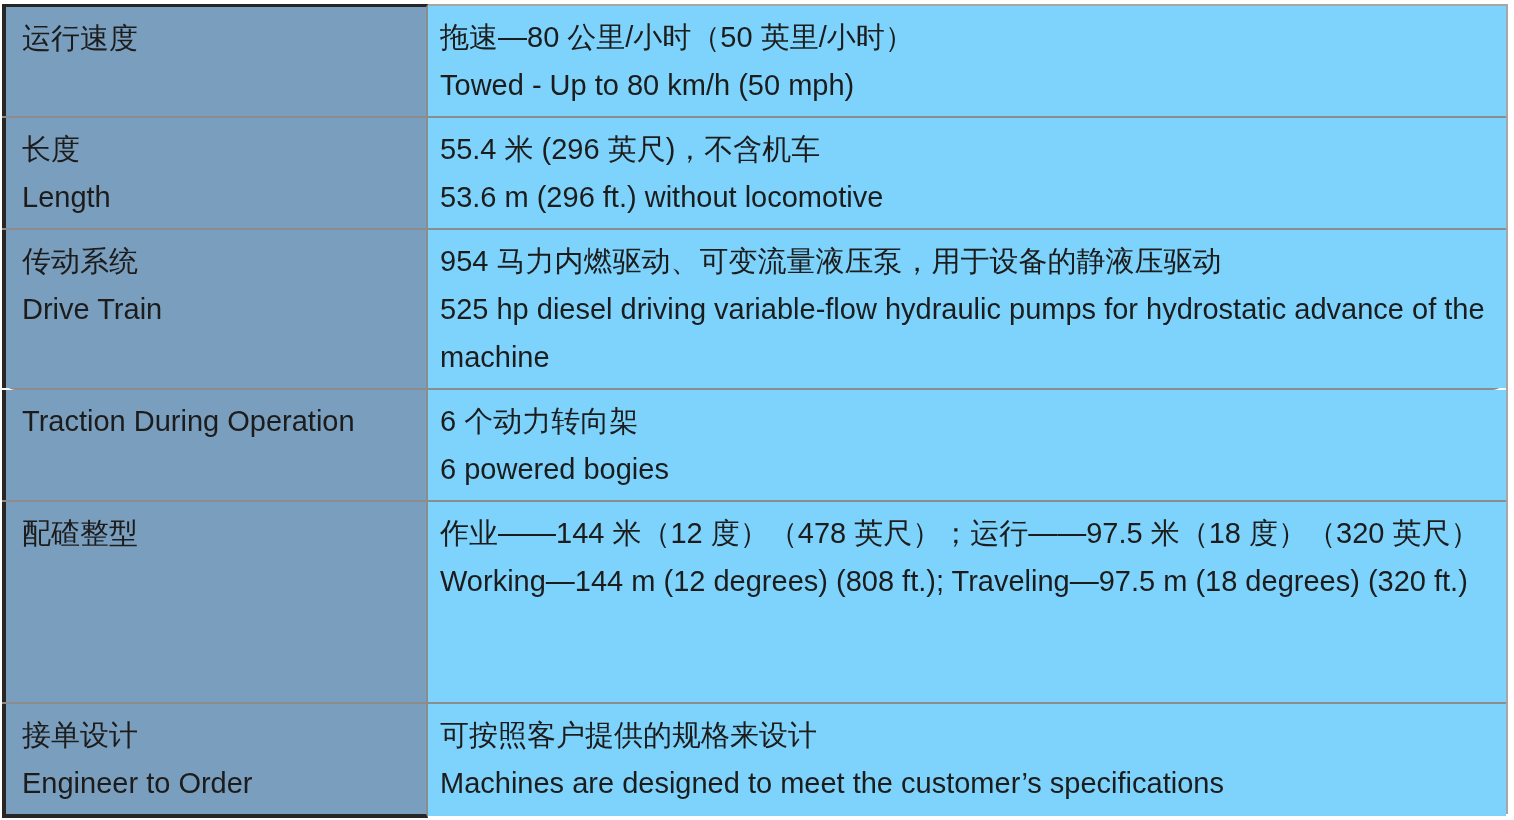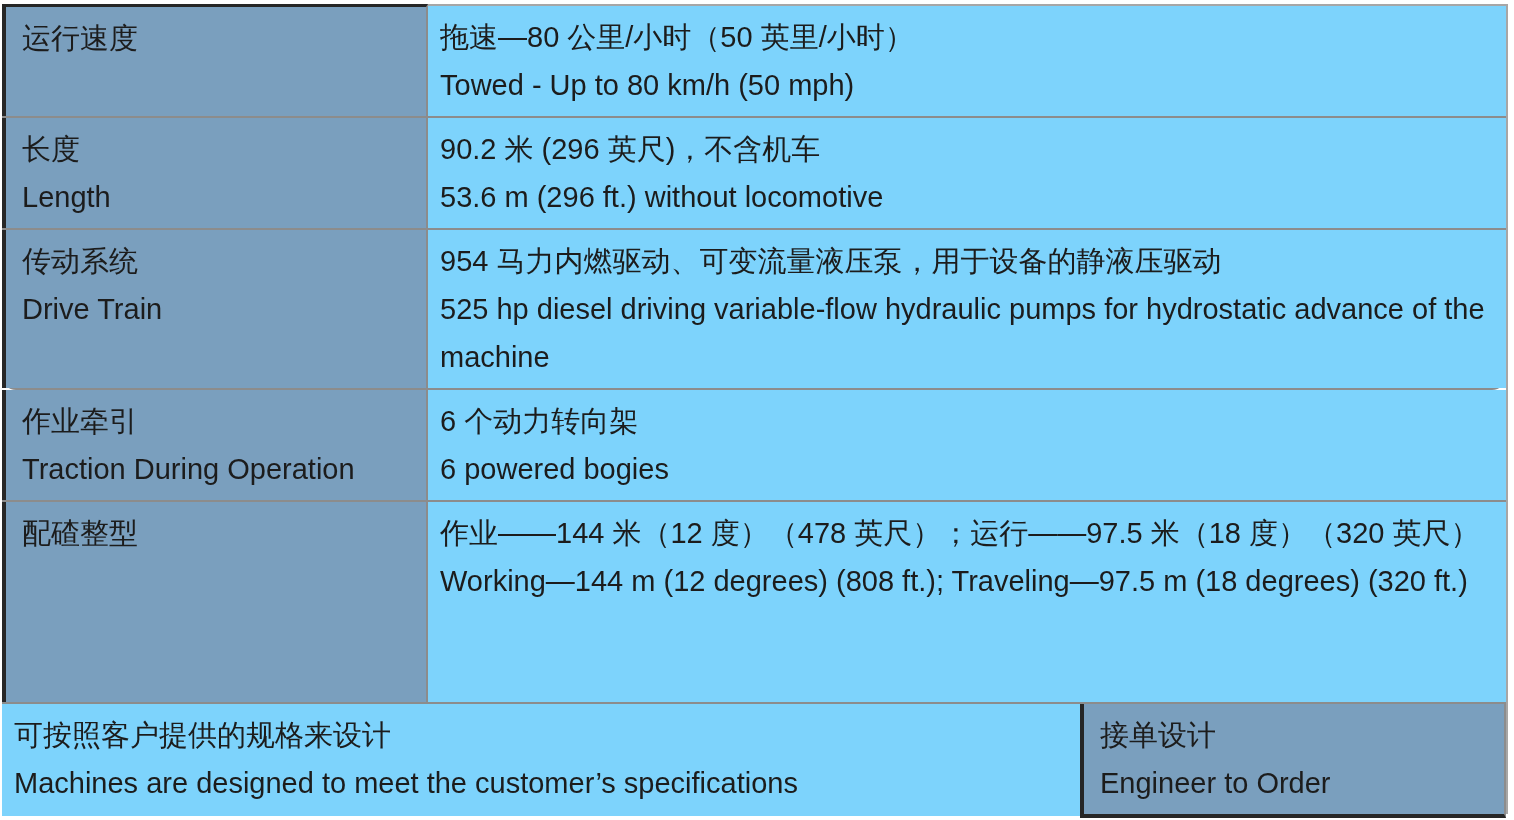--- a/index.html
+++ b/index.html
@@ -82,62 +82,61 @@
         <span class="en">Towed - Up to 80 km/h (50 mph)</span>
       </div>
     </div>
 
     <div class="row" data-rowsize="2">
       <div class="cell label-cell">
         <span class="zh">长度</span>
         <span class="en">Length</span>
       </div>
       <div class="cell value-cell">
-        <span class="zh">90.2 米 (296 英尺)，不含机车</span>
+        <span class="zh">55.4 米 (296 英尺)，不含机车</span>
         <span class="en">53.6 m (296 ft.) without locomotive</span>
       </div>
     </div>
 
     <div class="row" data-rowsize="3">
       <div class="cell label-cell">
         <span class="zh">传动系统</span>
         <span class="en">Drive Train</span>
       </div>
       <div class="cell value-cell">
         <span class="zh">954 马力内燃驱动、可变流量液压泵，用于设备的静液压驱动</span>
         <span class="en">525 hp diesel driving variable-flow hydraulic pumps for hydrostatic advance of the machine</span>
       </div>
     </div>
 
     <div class="row" data-rowsize="2">
       <div class="cell label-cell">
-        <span class="zh">作业牵引</span>
         <span class="en">Traction During Operation</span>
       </div>
       <div class="cell value-cell">
         <span class="zh">6 个动力转向架</span>
         <span class="en">6 powered bogies</span>
       </div>
     </div>
 
     <div class="row" data-rowsize="4">
       <div class="cell label-cell">
         <span class="zh">配碴整型</span>
       </div>
       <div class="cell value-cell">
         <span class="zh">作业——144 米（12 度）（478 英尺）；运行——97.5 米（18 度）（320 英尺）</span>
         <span class="en">Working—144 m (12 degrees) (808 ft.); Traveling—97.5 m (18 degrees) (320 ft.)</span>
       </div>
     </div>
 
     <div class="row" data-rowsize="2">
+      <div class="cell label-cell">
+        <span class="zh">接单设计</span>
+        <span class="en">Engineer to Order</span>
+      </div>
       <div class="cell value-cell">
         <span class="zh">可按照客户提供的规格来设计</span>
         <span class="en">Machines are designed to meet the customer’s specifications</span>
-      </div>
-      <div class="cell label-cell">
-        <span class="zh">接单设计</span>
-        <span class="en">Engineer to Order</span>
       </div>
     </div>
 
   </div>
 </div>
 
 </body></html>

